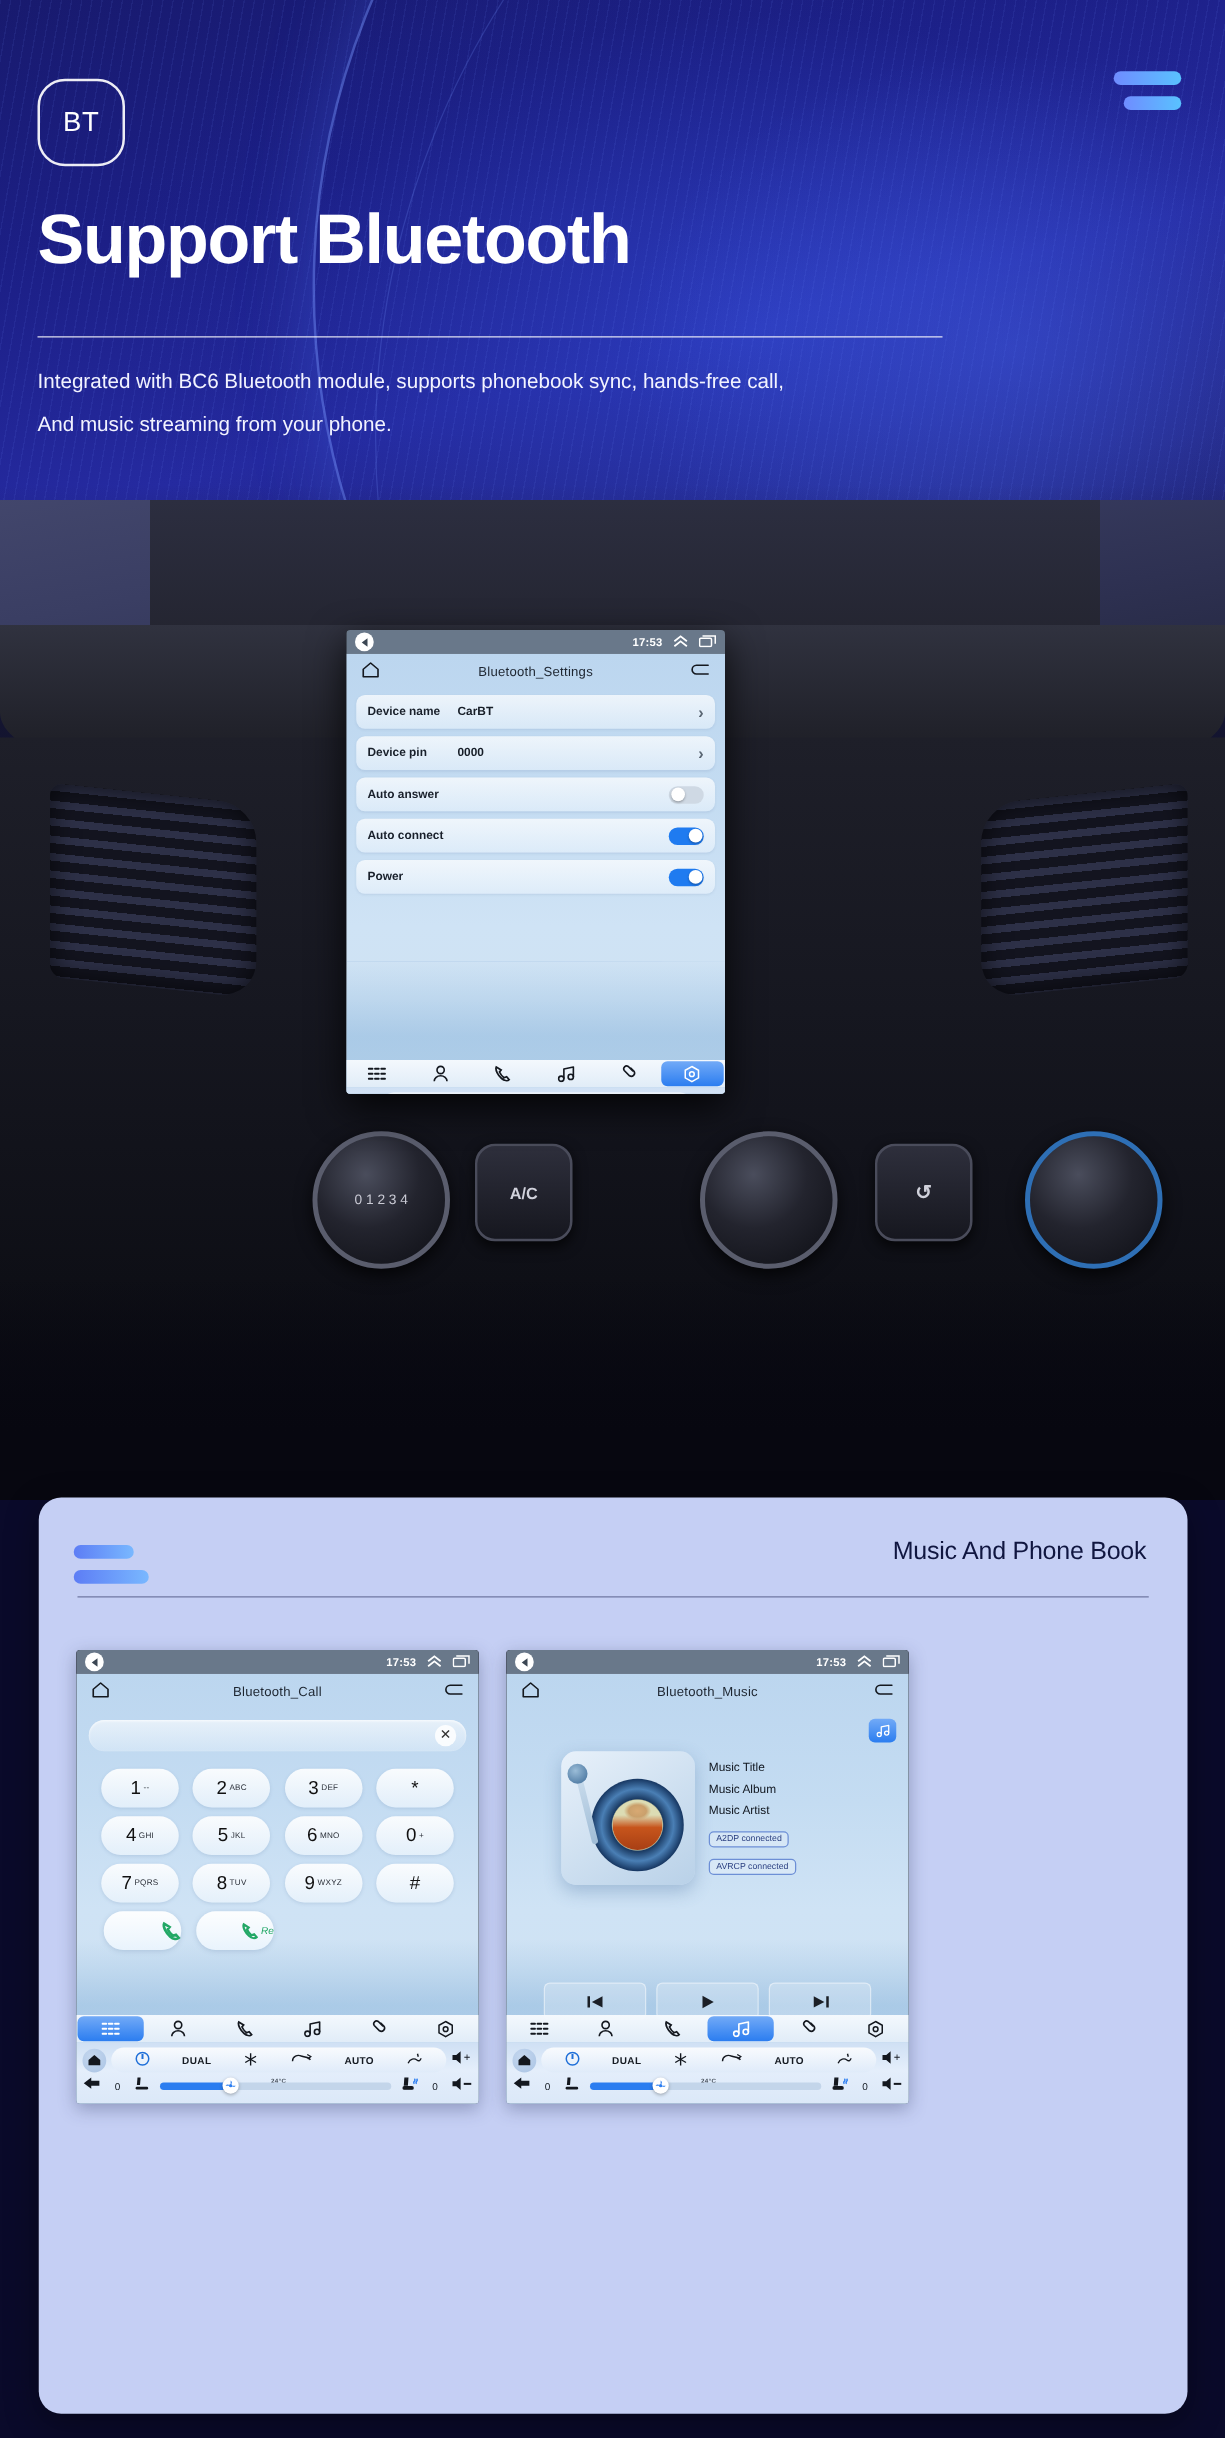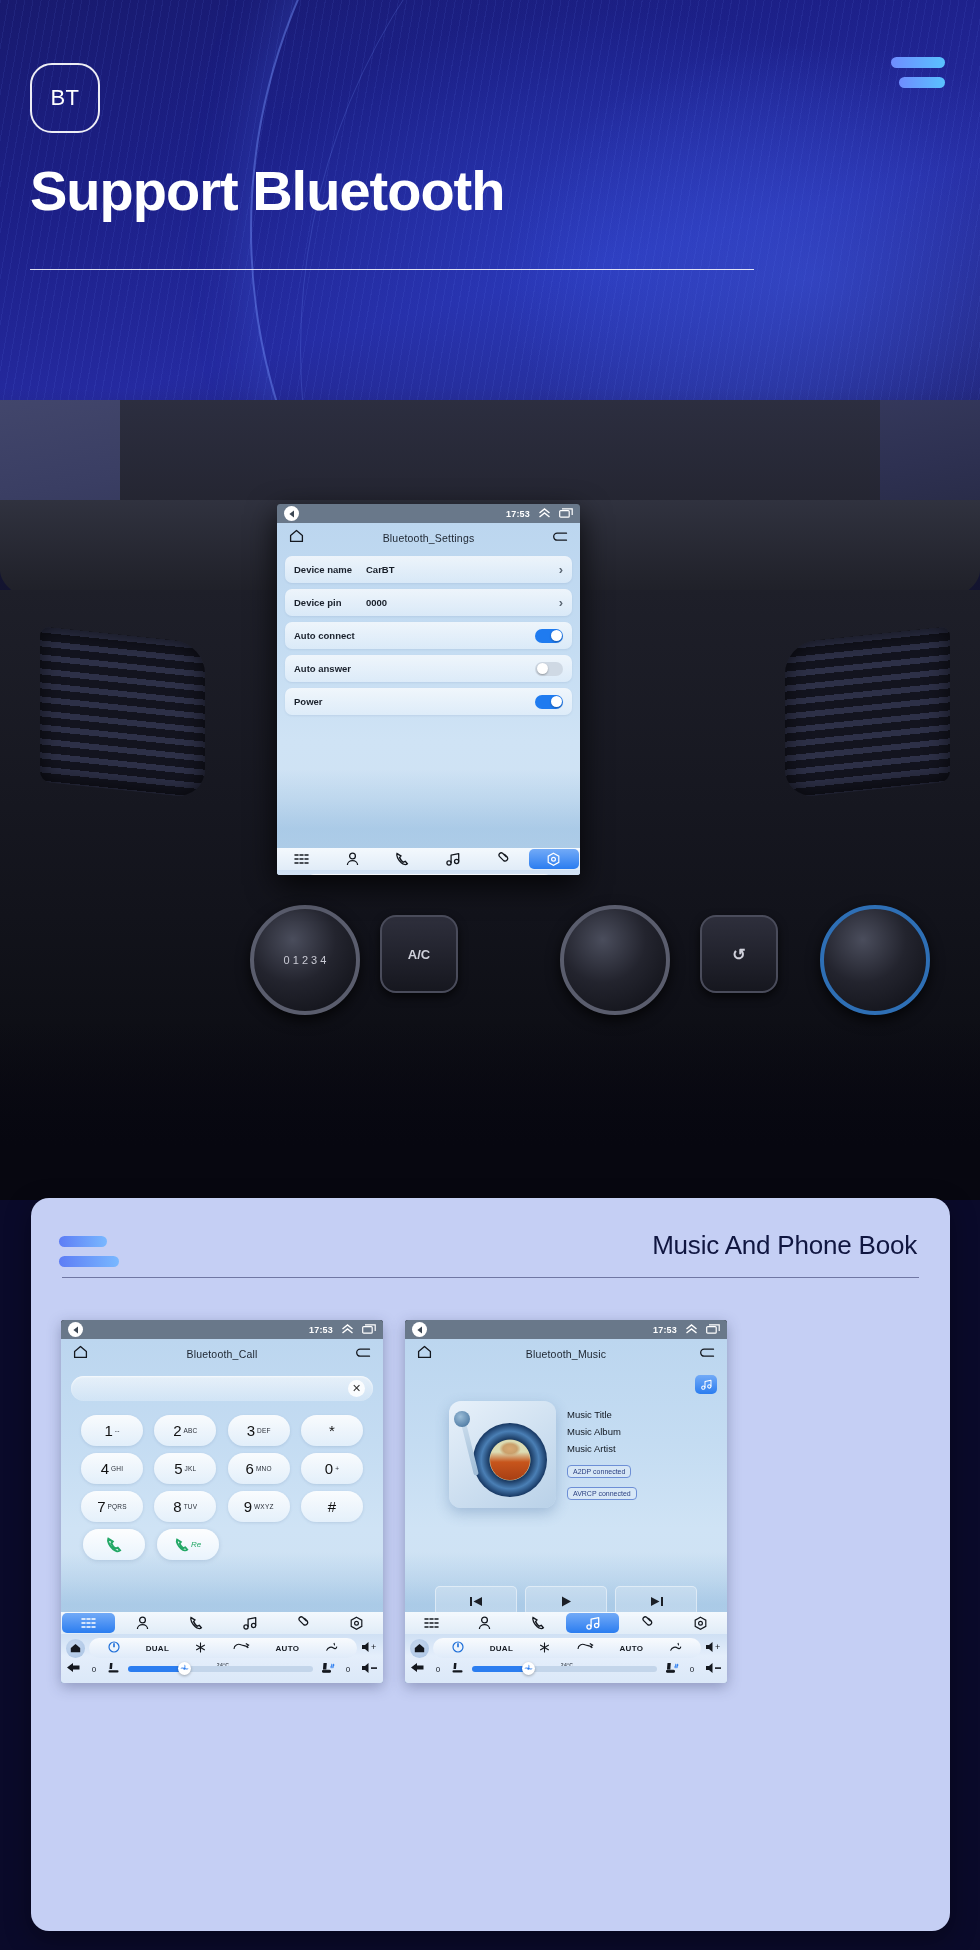--- a/index.html
+++ b/index.html
@@ -280,21 +280,21 @@
     width: 919px; height: 733px; border-radius: 18px;
     background: #c5cff4;
     box-shadow: 0 8px 26px rgba(0,0,0,0.35);
     overflow: hidden;
   }
   .card-bars { position:absolute; left:59px; top:1236px; display:flex; flex-direction:column; gap:9px; }
   .card-bars .cb1 { width:48px;height:11px;border-radius:6px;background:linear-gradient(90deg,#5d7df5,#79b8ff); }
   .card-bars .cb2 { width:60px;height:11px;border-radius:6px;background:linear-gradient(90deg,#5d7df5,#79b8ff); }
   .card-title {
     position:absolute; right:63px; top:1230px;
-    color:#101640; font-size:26px; letter-spacing:-0.2px;
+    color:#101640; font-size:20px; letter-spacing:-0.2px;
   }
   .card-rule {
     position:absolute; left:62px; top:1277px; width:857px; height:1px;
     background:#2a3060; opacity:0.55;
   }
 
   .unit-sm {
     position:absolute; width:322px; height:363px;
     background:#0c0c12; border-radius:3px; overflow:hidden;
     box-shadow: 0 4px 14px rgba(40,50,90,0.35);
@@ -323,21 +323,21 @@
     display:flex; align-items:center; justify-content:center;
     box-shadow: 0 1px 3px rgba(90,120,160,0.2);
     color:#111; cursor:pointer;
   }
   .key .num { font-size:15px; }
   .key .sub { font-size:6.5px; margin-left:2px; letter-spacing:0.2px; color:#2a2f38; }
   .callrow { display:flex; gap:12px; margin-top:2px; padding-left: 2px; }
   .callkey {
     width:62px;height:31px;border-radius:16px;
     background: linear-gradient(to bottom, rgba(255,255,255,0.95), rgba(240,248,255,0.8));
-    display:flex;align-items:center;justify-content:center; gap:2px;
+    display:flex;align-items:center;justify-content:flex-end; gap:2px;
     box-shadow: 0 1px 4px rgba(90,120,160,0.25); cursor:pointer;font-style:italic;
   }
   .callkey .re { font-size:8px; color:#23a866; }
 
   
   .music-note-btn {
     position:absolute; right:10px; top:36px; width:22px; height:19px; border-radius:5px;
     background: linear-gradient(to bottom, #72aaf7, #2b7df0);
     display:flex; align-items:center; justify-content:center; cursor:pointer;
   }
@@ -398,20 +398,24 @@
       <span>BT</span>
     </div>
 
     <div class="hamburger">
       <div class="bar1"></div>
       <div class="bar2"></div>
     </div>
 
     <div class="hero-title">Support Bluetooth</div>
     <div class="hero-rule"></div>
+    <div class="hero-sub">
+      <div>Integrated with BC6 Bluetooth module, supports phonebook sync, hands-free call,</div>
+      <div>And music streaming from your phone.</div>
+    </div>
   </div>
 
   <div class="car">
     <div class="car-windshield"></div>
     <div class="car-hood"></div>
     <div class="car-dashtop"></div>
     <div class="car-body"></div>
 
 
     <div class="vent-l"></div>
@@ -476,28 +480,28 @@
           <span class="label">Device name</span>
           <span class="value">CarBT</span>
           <span class="chev">›</span>
         </div>
         <div class="bt-row">
           <span class="label">Device pin</span>
           <span class="value">0000</span>
           <span class="chev">›</span>
         </div>
         <div class="bt-row">
+          <span class="label">Auto answer</span>
+          <span class="toggle">
+              <span class="knobdot"></span>
+            </span>
+        </div>
+        <div class="bt-row">
           <span class="label">Auto connect</span>
           <span class="toggle on">
-              <span class="knobdot"></span>
-            </span>
-        </div>
-        <div class="bt-row">
-          <span class="label">Auto answer</span>
-          <span class="toggle">
               <span class="knobdot"></span>
             </span>
         </div>
         <div class="bt-row">
           <span class="label">Power</span>
           <span class="toggle on">
               <span class="knobdot"></span>
             </span>
         </div>
       </div>

